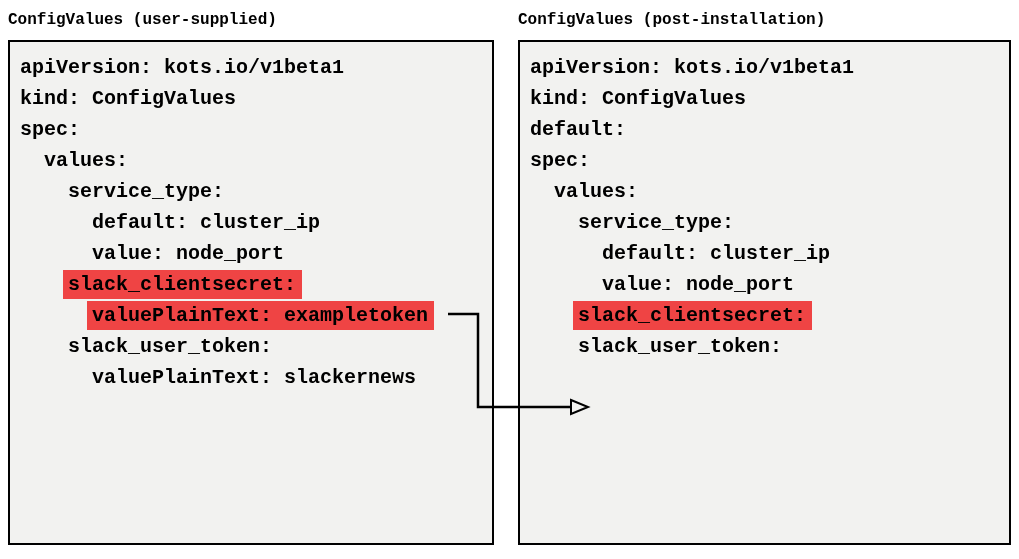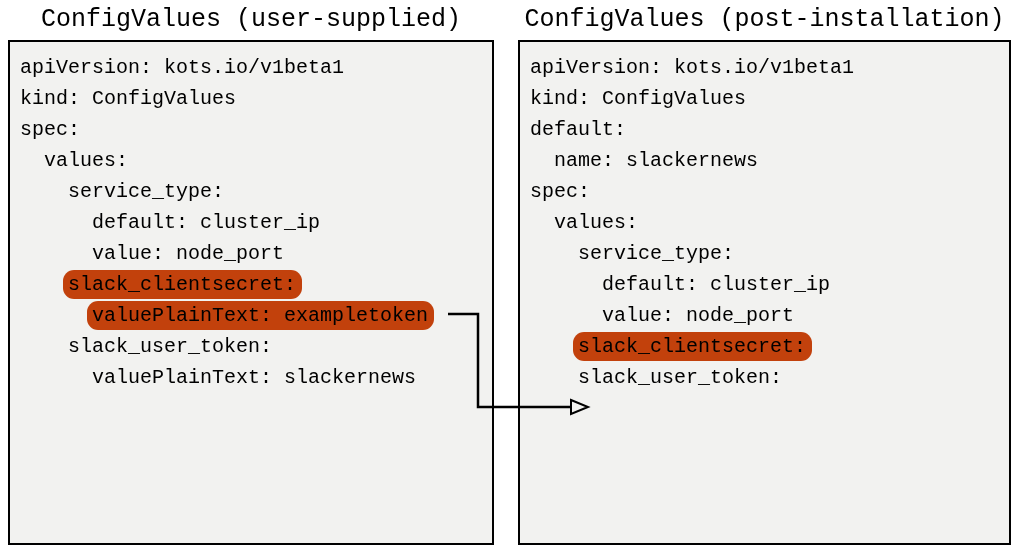--- a/index.html
+++ b/index.html
@@ -10,25 +10,24 @@
   body {
     position: relative;
     width: 1019px;
     height: 559px;
     font-family: "Liberation Mono", "DejaVu Sans Mono", monospace;
     overflow: hidden;
   }
   .panel-title {
     position: absolute;
     top: 8px;
-    font-weight: normal;
-    font-size: 25px;
+    font-weight: bold;
+    font-size: 16px;
     line-height: 24px;
     color: #000;
-    text-align: center;
     white-space: nowrap;
   }
   #left-title  { left: 8px;   width: 486px; }
   #right-title { left: 518px; width: 493px; }
   .panel {
     position: absolute;
     top: 40px;
     height: 505px;
     background: #f2f2f0;
     border: 2.5px solid #000;
@@ -36,35 +35,34 @@
   }
   #left-panel  { left: 8px;   width: 486px; }
   #right-panel { left: 518px; width: 493px; }
   .code {
     padding: 10px 0 0 10px;
   }
   .line {
     height: 31px;
     line-height: 31px;
     font-size: 20px;
-    font-weight: normal;
+    font-weight: bold;
     color: #000;
     white-space: nowrap;
   }
   .line .txt {
     padding: 3px 6px 3px 5px;
     margin-left: -5px;
   }
   .ind0 { padding-left: 0; }
   .ind1 { padding-left: 24px; }
   .ind2 { padding-left: 48px; }
   .ind3 { padding-left: 72px; }
   .hl .txt {
-    background: #c2410c;
-    border-radius: 11px;
+    background: #ef4444;
   }
   #connector-arrow {
     position: absolute;
     left: 0;
     top: 0;
     pointer-events: none;
     z-index: 5;
   }
 </style>
 </head>
@@ -87,21 +85,20 @@
     <div class="line ind2"><span class="txt">slack_user_token:</span></div>
     <div class="line ind3"><span class="txt">valuePlainText: slackernews</span></div>
   </div>
 </div>
 
 <div class="panel" id="right-panel">
   <div class="code">
     <div class="line ind0"><span class="txt">apiVersion: kots.io/v1beta1</span></div>
     <div class="line ind0"><span class="txt">kind: ConfigValues</span></div>
     <div class="line ind0"><span class="txt">default:</span></div>
-    <div class="line ind1"><span class="txt">name: slackernews</span></div>
     <div class="line ind0"><span class="txt">spec:</span></div>
     <div class="line ind1"><span class="txt">values:</span></div>
     <div class="line ind2"><span class="txt">service_type:</span></div>
     <div class="line ind3"><span class="txt">default: cluster_ip</span></div>
     <div class="line ind3"><span class="txt">value: node_port</span></div>
     <div class="line ind2 hl"><span class="txt">slack_clientsecret:</span></div>
     <div class="line ind2"><span class="txt">slack_user_token:</span></div>
   </div>
 </div>
 

